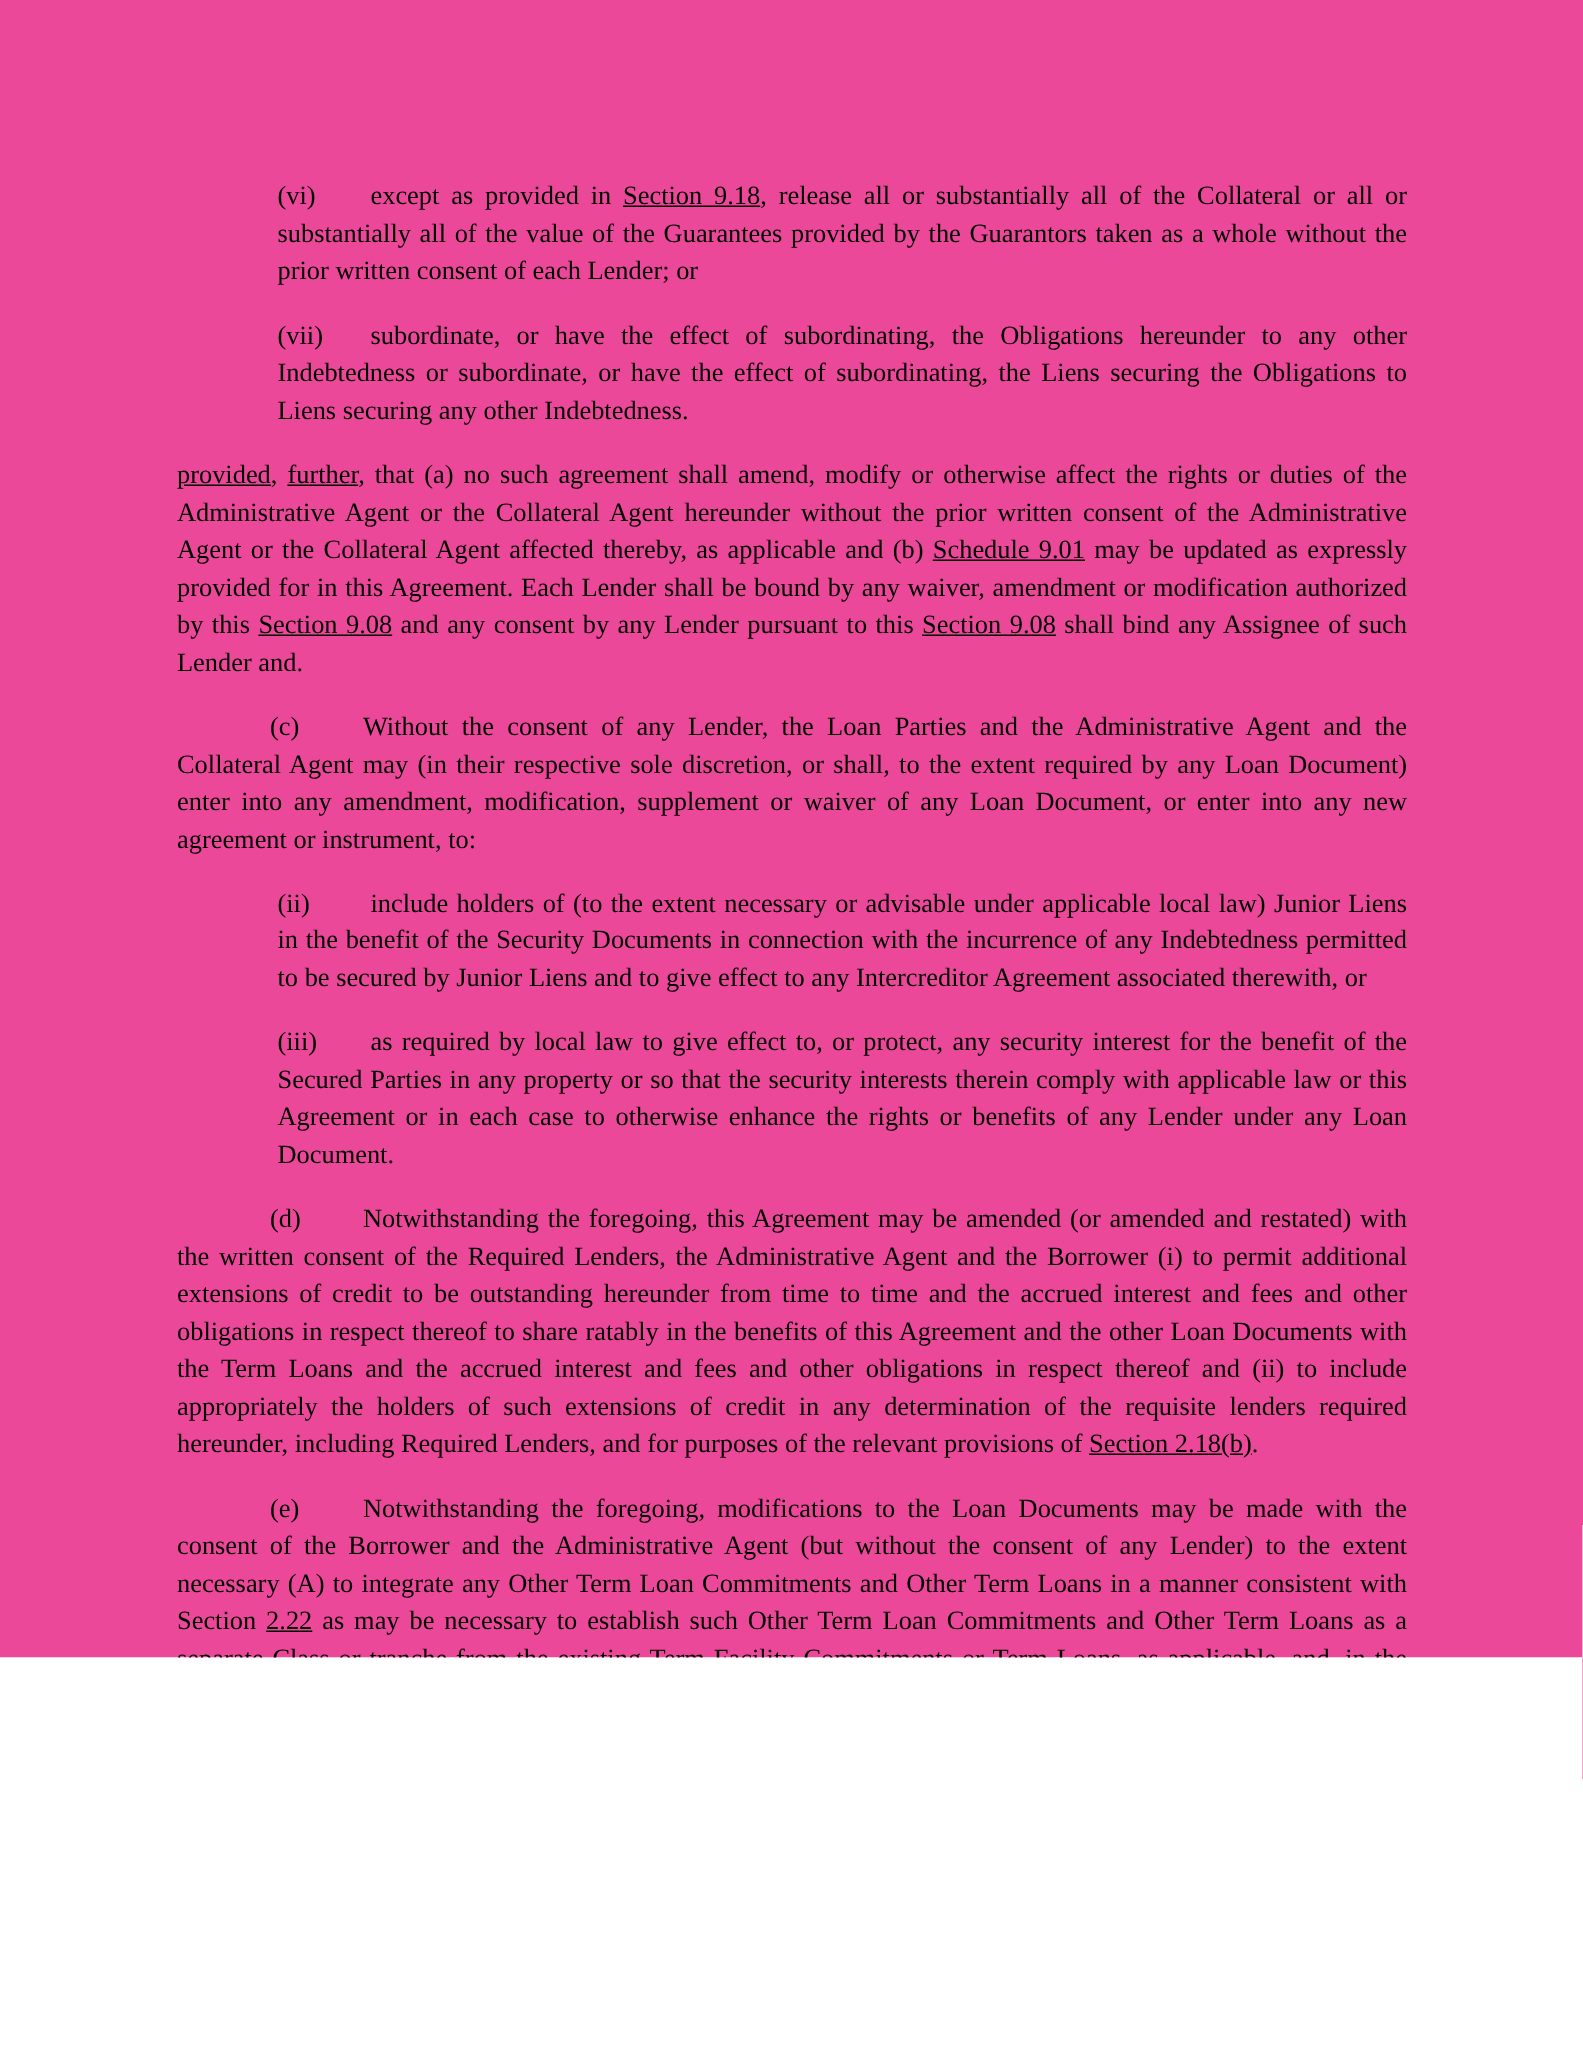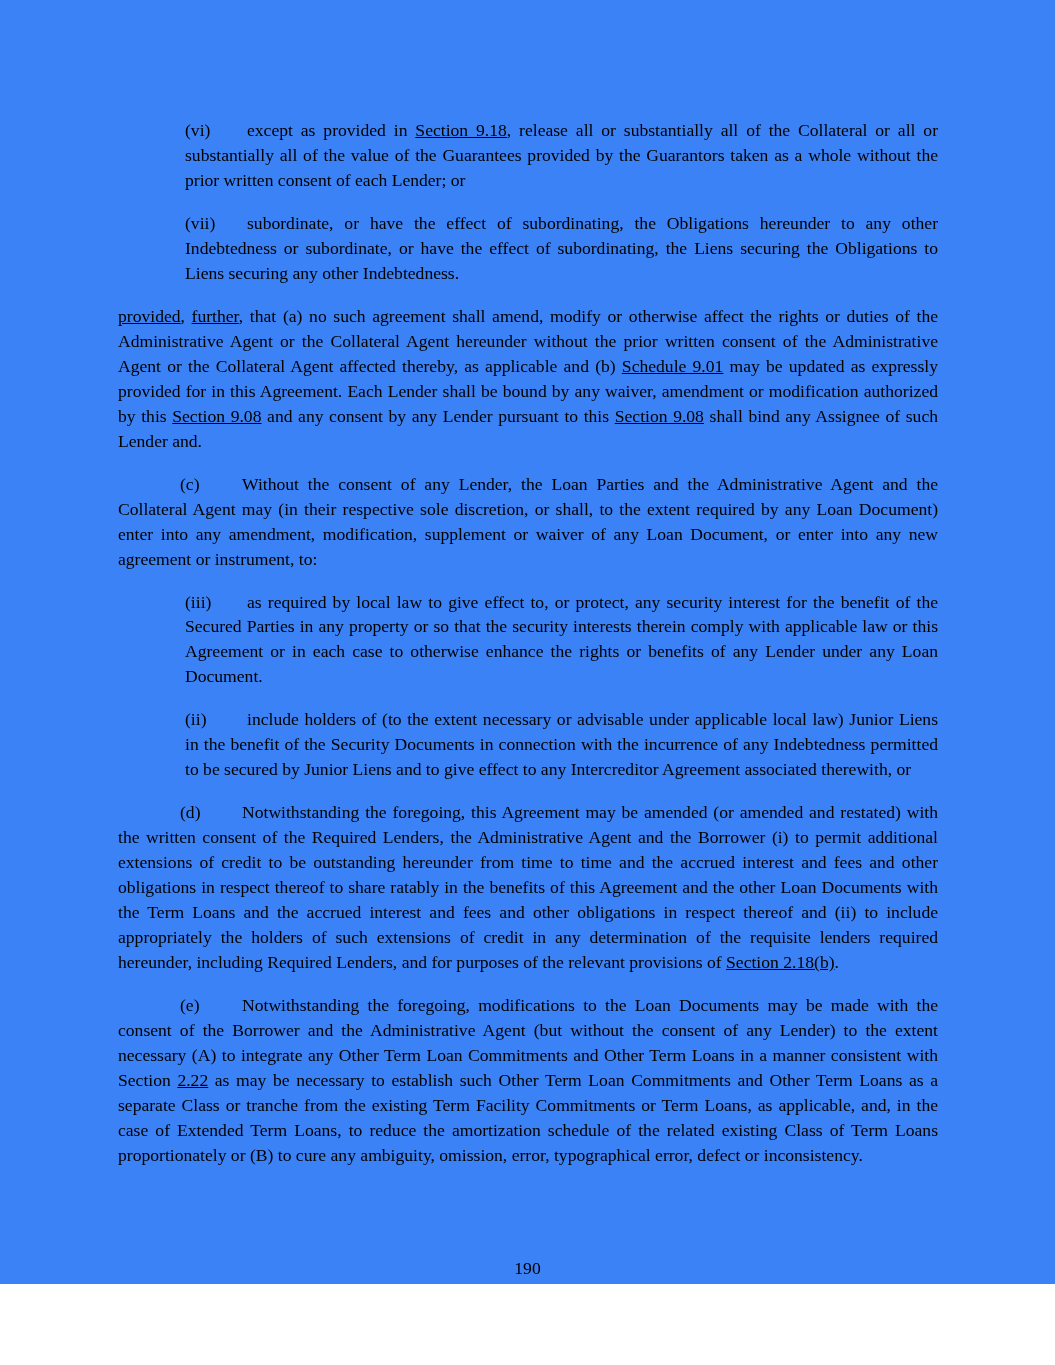--- a/index.html
+++ b/index.html
@@ -3,22 +3,22 @@
 <meta charset="utf-8">
 <style>
   html, body {
     margin: 0;
     padding: 0;
     background: #ffffff;
   }
   .page {
     position: relative;
     width: 1055px;
-    height: 1284px;
-    background: #3b82f6;
+    height: 1105px;
+    background: #ec4899;
     font-family: "Liberation Serif", serif;
     color: #000000;
     box-sizing: border-box;
   }
   .content {
     position: absolute;
     left: 118px;
     top: 118px;
     width: 820px;
   }
@@ -64,22 +64,22 @@
   <div class="content" id="body-container">
       <div class="indent-block">
         <p><span class="roman-label">(vi)</span><span>except as provided in </span><u>Section 9.18</u><span>, release all or substantially all of the Collateral or all or substantially all of the value of the Guarantees provided by the Guarantors taken as a whole without the prior written consent of each Lender; or</span></p>
       </div>
       <div class="indent-block">
         <p><span class="roman-label">(vii)</span><span>subordinate, or have the effect of subordinating, the Obligations hereunder to any other Indebtedness or subordinate, or have the effect of subordinating, the Liens securing the Obligations to Liens securing any other Indebtedness.</span></p>
       </div>
       <p><u>provided</u><span>, </span><u>further</u><span>, that (a) no such agreement shall amend, modify or otherwise affect the rights or duties of the Administrative Agent or the Collateral Agent hereunder without the prior written consent of the Administrative Agent or the Collateral Agent affected thereby, as applicable and (b) </span><u>Schedule 9.01</u><span> may be updated as expressly provided for in this Agreement.  Each Lender shall be bound by any waiver, amendment or modification authorized by this </span><u>Section 9.08</u><span> and any consent by any Lender pursuant to this </span><u>Section 9.08</u><span> shall bind any Assignee of such Lender and.</span></p>
       <p><span class="roman-label" style="margin-left: 62px; width: 62px;">(c)</span><span>Without the consent of any Lender, the Loan Parties and the Administrative Agent and the Collateral Agent may (in their respective sole discretion, or shall, to the extent required by any Loan Document) enter into any amendment, modification, supplement or waiver of any Loan Document, or enter into any new agreement or instrument, to:</span></p>
       <div class="indent-block">
-        <p><span class="roman-label">(iii)</span><span>as required by local law to give effect to, or protect, any security interest for the benefit of the Secured Parties in any property or so that the security interests therein comply with applicable law or this Agreement or in each case to otherwise enhance the rights or benefits of any Lender under any Loan Document.</span></p>
+        <p><span class="roman-label">(ii)</span><span>include holders of (to the extent necessary or advisable under applicable local law) Junior Liens in the benefit of the Security Documents in connection with the incurrence of any Indebtedness permitted to be secured by Junior Liens and to give effect to any Intercreditor Agreement associated therewith, or</span></p>
       </div>
       <div class="indent-block">
-        <p><span class="roman-label">(ii)</span><span>include holders of (to the extent necessary or advisable under applicable local law) Junior Liens in the benefit of the Security Documents in connection with the incurrence of any Indebtedness permitted to be secured by Junior Liens and to give effect to any Intercreditor Agreement associated therewith, or</span></p>
+        <p><span class="roman-label">(iii)</span><span>as required by local law to give effect to, or protect, any security interest for the benefit of the Secured Parties in any property or so that the security interests therein comply with applicable law or this Agreement or in each case to otherwise enhance the rights or benefits of any Lender under any Loan Document.</span></p>
       </div>
       <p><span class="roman-label" style="margin-left: 62px; width: 62px;">(d)</span><span>Notwithstanding the foregoing, this Agreement may be amended (or amended and restated) with the written consent of the Required Lenders, the Administrative Agent and the Borrower (i) to permit additional extensions of credit to be outstanding hereunder from time to time and the accrued interest and fees and other obligations in respect thereof to share ratably in the benefits of this Agreement and the other Loan Documents with the Term Loans and the accrued interest and fees and other obligations in respect thereof and (ii) to include appropriately the holders of such extensions of credit in any determination of the requisite lenders required hereunder, including Required Lenders, and for purposes of the relevant provisions of </span><u>Section 2.18(b)</u><span>.</span></p>
       <p class="last"><span class="roman-label" style="margin-left: 62px; width: 62px;">(e)</span><span>Notwithstanding the foregoing, modifications to the Loan Documents may be made with the consent of the Borrower and the Administrative Agent (but without the consent of any Lender) to the extent necessary (A) to integrate any Other Term Loan Commitments and Other Term Loans in a manner consistent with Section </span><u>2.22</u><span> as may be necessary to establish such Other Term Loan Commitments and Other Term Loans as a separate Class or tranche from the existing Term Facility Commitments or Term Loans, as applicable, and, in the case of Extended Term Loans, to reduce the amortization schedule of the related existing Class of Term Loans proportionately or (B) to cure any ambiguity, omission, error, typographical error, defect or inconsistency.</span></p>
     </div>
   <div class="page-number">190</div>
 </div>
 
 </body></html>

